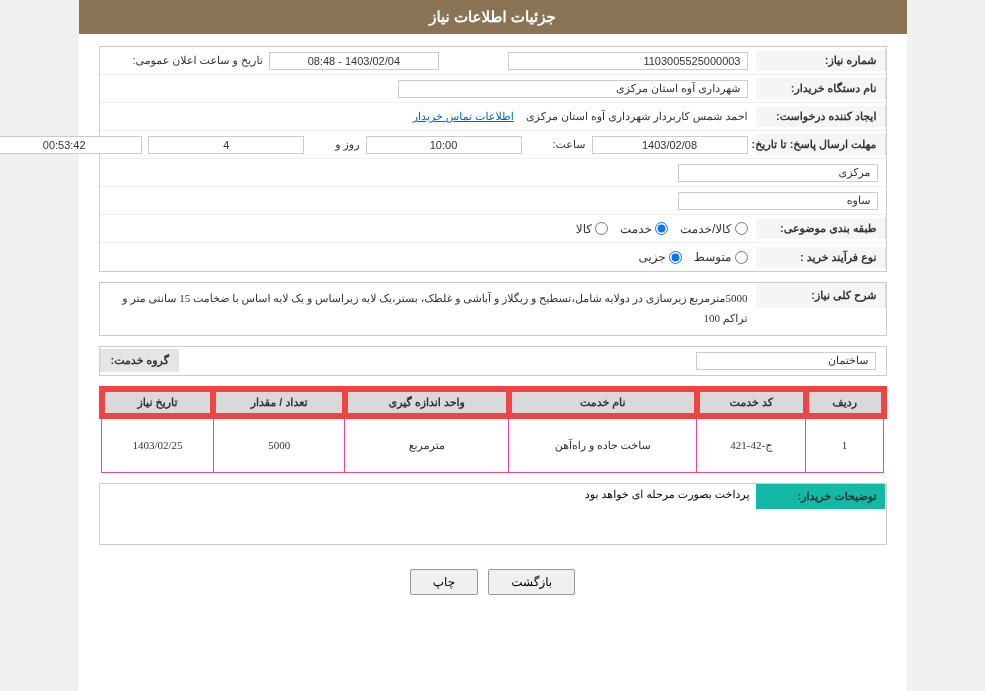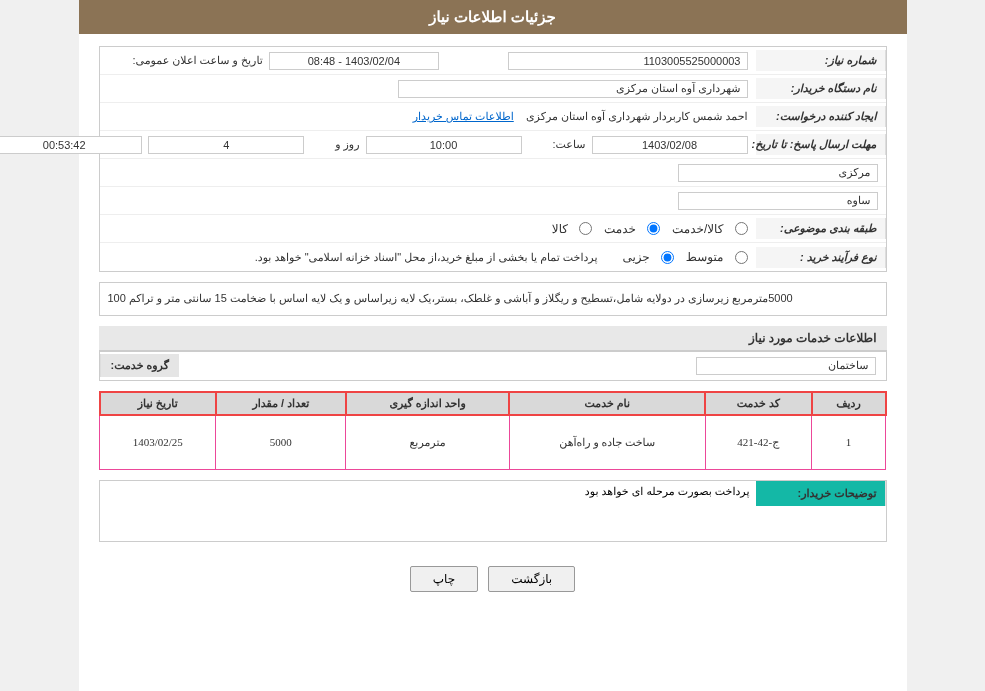--- a/index.html
+++ b/index.html
@@ -44,21 +44,20 @@
     .field-label {
       background: #f5f5f5;
       border-right: 1px solid #ddd;
       padding: 4px 8px;
       min-width: 130px;
       text-align: right;
       font-weight: bold;
       white-space: nowrap;
       color: #333;
       font-size: 11px;
-      font-style: italic;
     }
     .field-value {
       padding: 3px 8px;
       flex: 1;
       font-size: 11px;
     }
     .field-input {
       border: 1px solid #ccc;
       padding: 2px 6px;
       font-size: 11px;
@@ -95,21 +94,21 @@
       display: flex;
       align-items: center;
       gap: 12px;
       padding: 3px 8px;
       flex: 1;
       direction: rtl;
     }
     .radio-item {
       display: flex;
       align-items: center;
-      gap: 11px;
+      gap: 3px;
     }
     .link-text {
       color: #0066cc;
       text-decoration: underline;
       cursor: pointer;
     }
     .description-box {
       border: 1px solid #ccc;
       margin-bottom: 10px;
       background: #fff;
@@ -127,33 +126,34 @@
       font-weight: bold;
       white-space: nowrap;
       color: #333;
       font-size: 11px;
     }
     .description-content {
       padding: 6px 8px;
       flex: 1;
       font-size: 11px;
       line-height: 1.8;
-      text-align: left;
+      text-align: right;
+      font-family: Liberation Serif, serif;
     }
     .services-section {
       margin-bottom: 10px;
     }
     .services-table {
       width: 100%;
       border-collapse: collapse;
       font-size: 11px;
     }
     .services-table th {
       background: #d9d9d9;
-      border: 2px solid #ef4444;
+      border: 6px solid #ef4444;
       padding: 4px 8px;
       text-align: center;
       font-weight: bold;
     }
     .services-table td {
       border: 1px solid #ec4899;
       padding: 20px 8px;
       text-align: center;
       font-family: Liberation Serif, serif;
     }
@@ -319,33 +319,30 @@
         <div class="radio-group" style="flex:none; min-width:150px;">
           <div class="radio-item">
             <input type="radio" name="process" style="">
             <span>متوسط</span>
           </div>
           <div class="radio-item">
             <input type="radio" name="process" checked="" style="">
             <span>جزیی</span>
           </div>
         </div>
-        <div style="flex:1; padding:3px 8px; font-size:11px; color:#333;">
-          <span>پرداخت تمام یا بخشی از مبلغ خرید،از محل "اسناد خزانه اسلامی" خواهد بود.</span>
-        </div>
       </div>
     </div>
 
     <div class="description-box">
       <div class="description-row">
+        <div class="description-label">شرح کلی نیاز:</div>
         <div class="description-content">5000مترمربع زیرسازی در دولایه شامل،تسطیح و ریگلاز و آباشی و غلطک، بستر،یک لایه زیراساس و یک لایه اساس با ضخامت 15 سانتی متر و تراکم 100</div>
       </div>
     </div>
 
-    <div class="section-title">اطلاعات خدمات مورد نیاز</div>
 
     <div class="group-row">
       <div class="group-value">
         <input type="text" class="field-input" value="ساختمان" readonly="" style="min-width: 180px;">
       </div>
       <div class="group-label">گروه خدمت:</div>
     </div>
 
     <div class="services-section">
       <table class="services-table">

